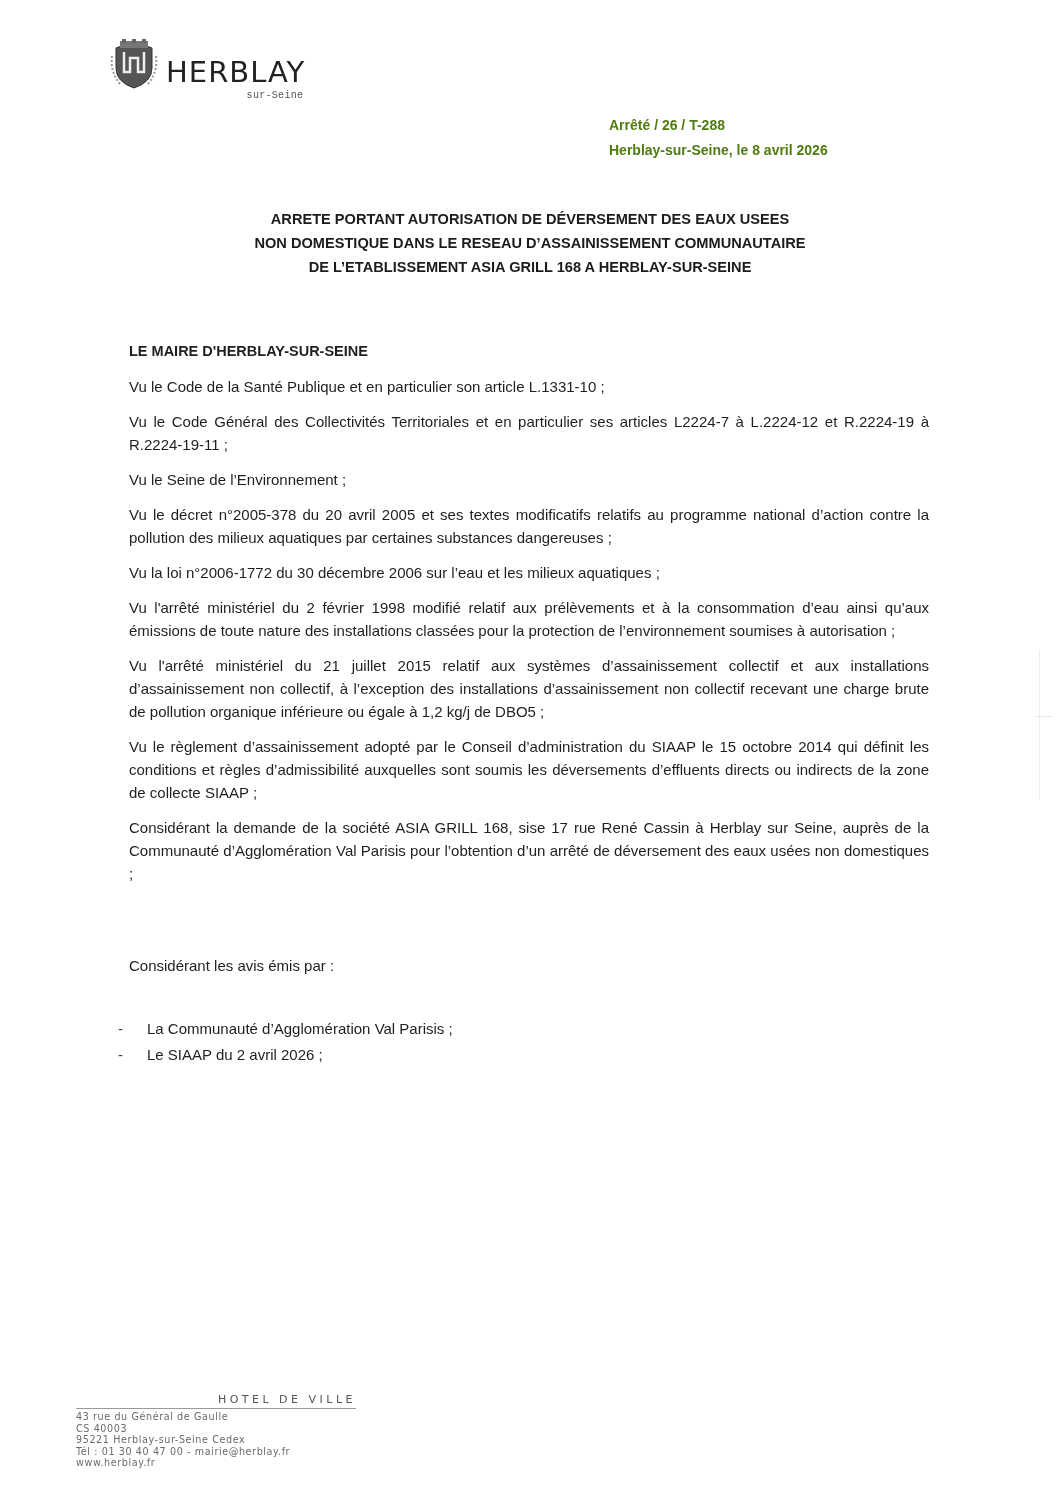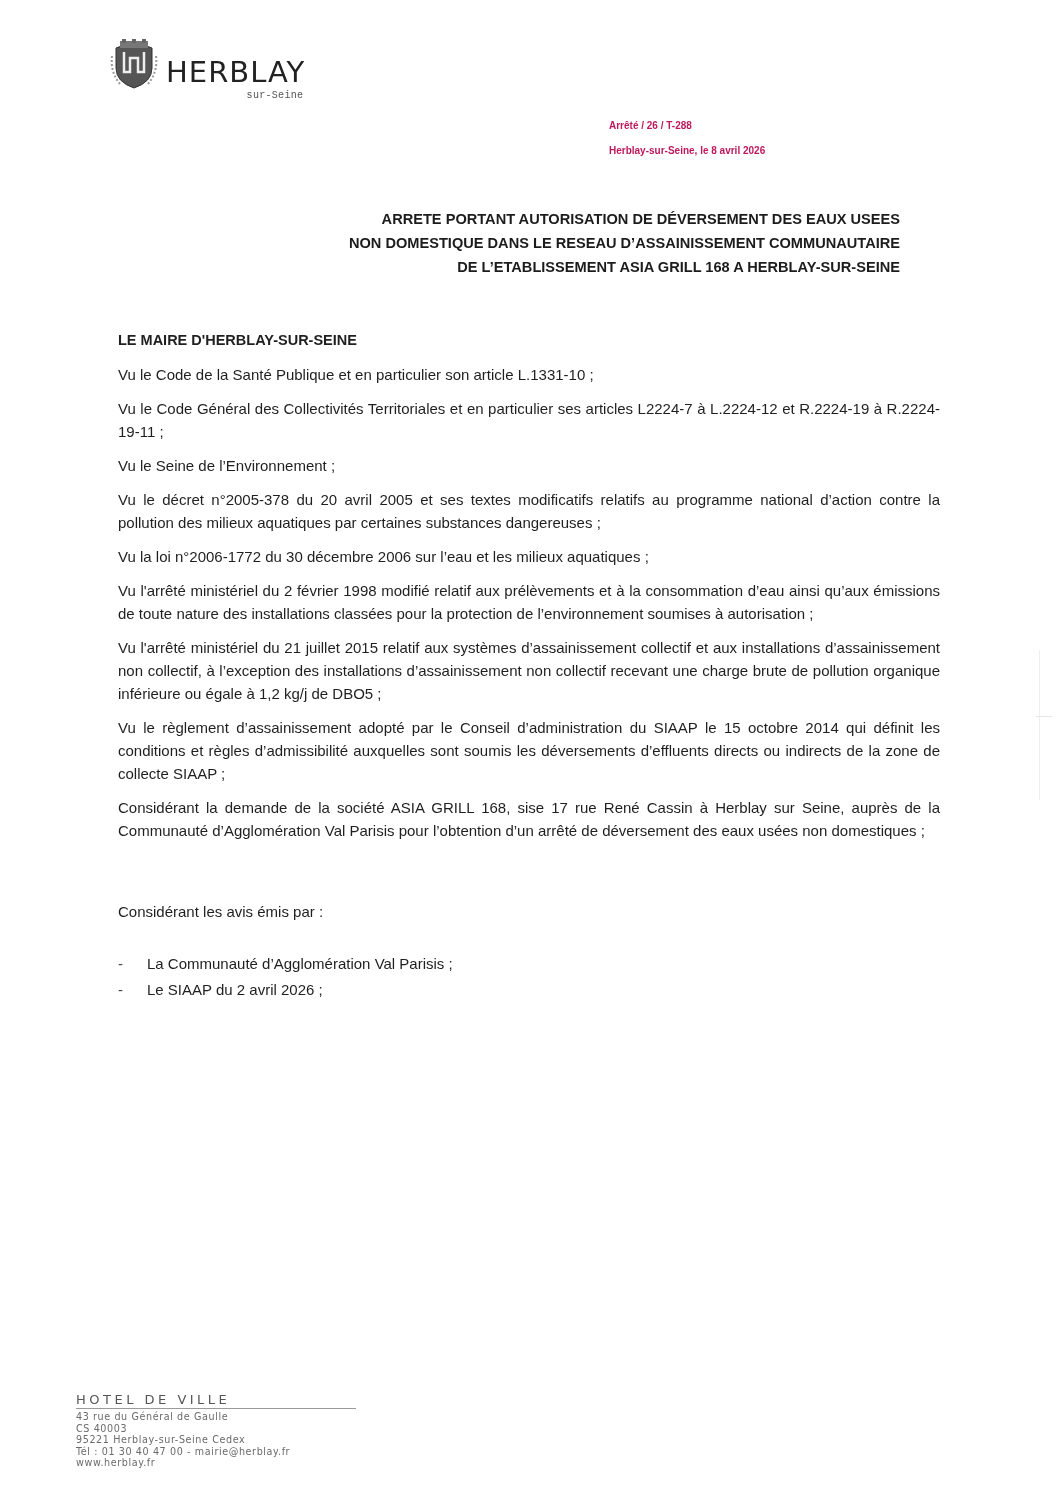--- a/index.html
+++ b/index.html
@@ -13,37 +13,37 @@
   }
   .crest svg { width: 48px; height: 52px; display: block; }
   .brand { margin-left: 8px; position: relative; }
   .brand-name {
     font-family: "DejaVu Sans", sans-serif; font-size: 29px; letter-spacing: 1px;
     color: #222; line-height: 1; margin-top: 16px; display: block;
   }
   .brand-sub {
     font-size: 10px; color: #555; position: absolute; right: 2px; top: 48px; letter-spacing: 0.3px; font-family: Liberation Mono, monospace;
   }
-  .ref { position: absolute; left: 609px; top: 113px; font-family: "Liberation Sans", sans-serif; font-weight: bold; font-size: 10px; line-height: 25px; color: #be185d; }
+  .ref { position: absolute; left: 609px; top: 113px; font-family: "Liberation Sans", sans-serif; font-weight: bold; font-size: 14px; line-height: 25px; color: #4d7c0f; }
   .title {
-    position: absolute; left: 160px; width: 740px; top: 207px; text-align: right;
+    position: absolute; left: 160px; width: 740px; top: 207px; text-align: center;
     font-weight: bold; font-size: 14.6px; line-height: 24px; color: #1c1c1c;
   }
   .content { position: absolute; left: 117px; width: 824px; top: 328px; font-size: 15px; color: #1f1f1f; }
-  .content p { margin: 1px; text-align: justify; line-height: 23px; }
+  .content p { margin: 12px; text-align: justify; line-height: 23px; }
   .content p.para { margin-bottom: 11px; }
   .heading { font-weight: bold; font-size: 14.5px; margin-bottom: 11px !important; }
   .content b { font-weight: normal; }
   .spacer-lg { height: 46px; }
   .spacer-md { height: 28px; }
   .list { list-style: none; margin: 0; padding: 0; }
   .list li { display: flex; line-height: 23px; margin-bottom: 3px; }
   .list .dash { width: 29px; color: #444; padding-left: 1px; }
   .footer { position: absolute; left: 76px; top: 1393px; font-family: "DejaVu Sans", sans-serif; color: #777; }
-  .footer-title { font-size: 13px; letter-spacing: 3.5px; color: #555; line-height: 14px; }
+  .footer-title { font-size: 11px; letter-spacing: 3.5px; color: #555; line-height: 14px; text-align: right; }
   .footer-rule { width: 280px; height: 1px; background: #9a9a9a; margin: 1px 0 2px 0; }
   .footer-line { font-size: 9.6px; line-height: 11.5px; letter-spacing: 0.6px; color: #6a6a6a; }
   .edge-mark { position: absolute; right: 18px; top: 650px; width: 1px; height: 150px; background: #eeeeee; }
   .edge-tick { position: absolute; right: 6px; top: 716px; width: 16px; height: 1px; background: #e6e6e6; }
 </style>
 </head>
 <body>
 
 <div class="logo">
   <div class="crest">

